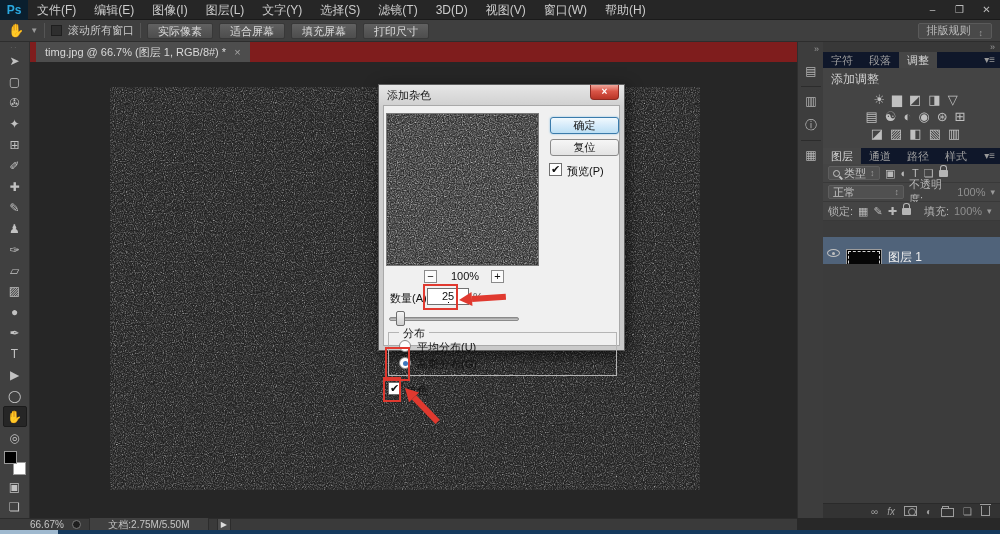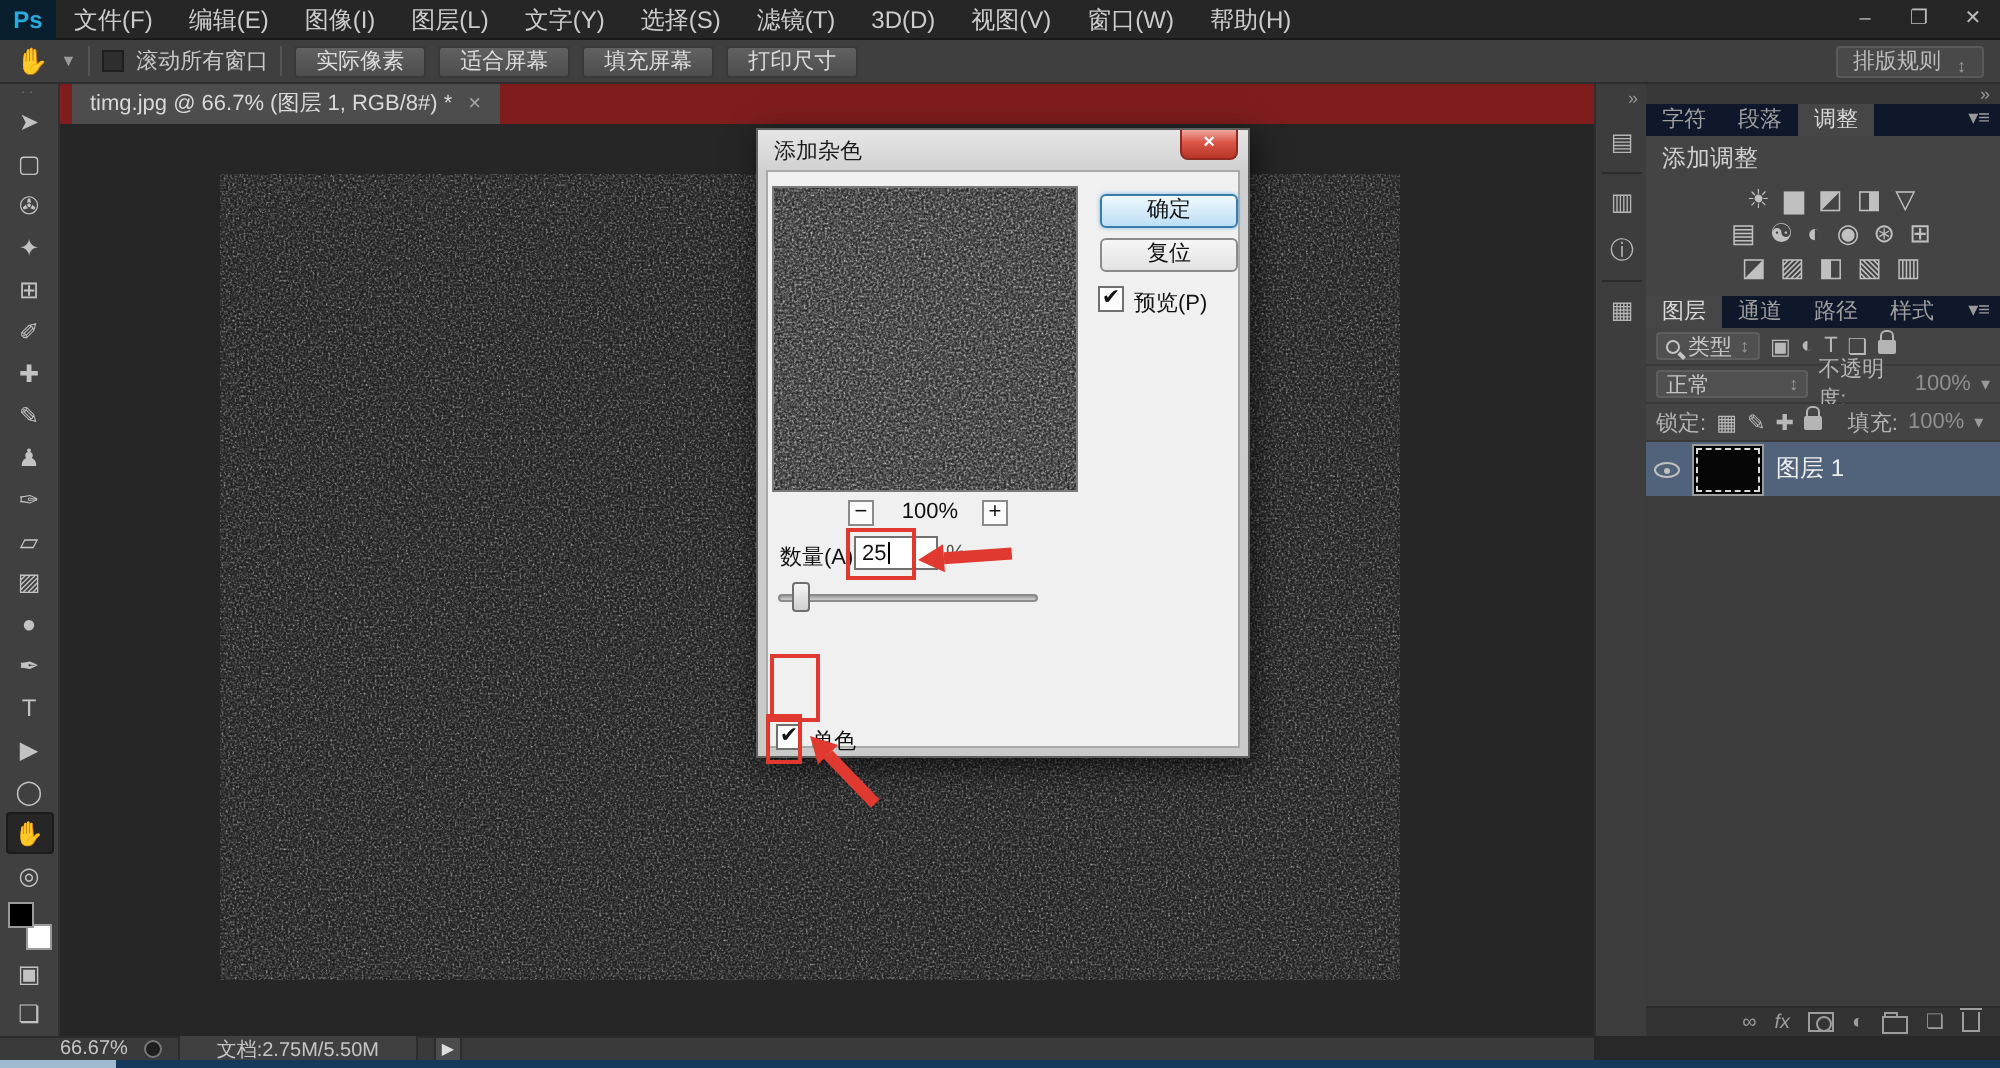--- a/index.html
+++ b/index.html
@@ -68,21 +68,21 @@
   .adj-title { font-size:12px; color:#cfcfcf; margin-bottom:3px; }
   .adj-row { display:flex; justify-content:center; gap:7px; height:17px; align-items:center; }
   .adj-ic { color:#c0c0c0; font-size:13px; }
   .layersbody { flex:1; background:#3c3c3c; display:flex; flex-direction:column; }
   .lrow { display:flex; align-items:center; gap:5px; padding:0 5px; font-size:11px; color:#b5b5b5; background:#444; }
   .lrow.h18 { height:19px; border-bottom:1px solid #393939; }
   .combo { height:14px; background:#505050; border:1px solid #5e5e5e; border-radius:2px; display:flex;
            align-items:center; gap:4px; padding:0 4px; color:#c4c4c4; }
   .updn { font-size:9px; color:#9a9a9a; }
   .mini { font-size:11px; color:#b8b8b8; }
-  .layer-row { height:27px; display:flex; align-items:center; gap:6px; padding:12px 4px; }
+  .layer-row { height:27px; display:flex; gap:6px; padding:12px 4px;margin-top:16px; }
   .layer-row.sel { background:#50637a; }
   .layer-row.bgrow { background:#434343; border-top:1px solid #383838; }
   .eye { width:13px; height:8px; border:1px solid #c0c0c0; border-radius:50%; position:relative; flex:0 0 auto; }
   .eye:before { content:""; position:absolute; left:4px; top:2px; width:3px; height:3px; background:#c0c0c0; border-radius:50%; }
   .thumb { width:36px; height:26px; border:1px solid #9c9c9c; flex:0 0 auto; }
   .thumb.black { background:#060606; box-shadow:inset 0 0 0 1px #000; outline:1px dashed #d8d8d8; outline-offset:-3px; }
   .thumb.photo { background:linear-gradient(180deg,#cfe3f2 0%,#8db9dd 55%,#4f7fb0 100%); }
   .lname { color:#eee; font-size:12px; }
   .lname.it { font-style:italic; font-weight:bold; }
   .lock { position:relative; width:9px; height:7px; background:#b5b5b5; border-radius:1px; margin-left:auto; }
@@ -104,38 +104,38 @@
   
   .statusbar { left:0; top:518px; width:797px; height:12px; background:#3a3a3a; border-top:1px solid #2c2c2c;
                display:flex; align-items:center; gap:8px; padding-left:30px; font-size:10px; color:#c5c5c5; }
   .st-circle { width:9px; height:9px; border-radius:50%; background:#1f1f1f; border:1px solid #777; }
   .st-field { width:120px; text-align:center; background:#404040; border-left:1px solid #2c2c2c; border-right:1px solid #2c2c2c; }
   .st-play { color:#111; background:#4c4c4c; width:14px; text-align:center; line-height:11px; border:1px solid #2c2c2c; font-size:8px; color:#ddd;}
   .taskbar { left:0; top:530px; width:1000px; height:4px; background:#15395c; }
   .taskbar-btn { left:0; top:530px; width:58px; height:4px; background:#9fb9cf; }
 
   
-  .dlg { left:378px; top:64px; width:247px; height:315px; background:linear-gradient(#e6e6e6,#cfcfcf 22px,#c9c9c9);
+  .dlg { left:378px; top:84px; width:247px; height:267px; background:linear-gradient(#e6e6e6,#cfcfcf 22px,#c9c9c9);
          border:1px solid #5f5f5f; box-shadow:2px 4px 14px rgba(0,0,0,.65); }
   .dlg-title { position:absolute; left:8px; top:3px; font-size:11px; color:#1c1c1c; }
   .dlg-close { position:absolute; right:5px; top:0; width:29px; height:15px; border:1px solid #8d2a22;
                border-top:none; border-radius:0 0 4px 4px; background:linear-gradient(#f0a79c,#d95547 45%,#b83527);
                color:#fff; font-size:10px; font-weight:bold; text-align:center; line-height:13px; }
   .dlg-body { position:absolute; left:4px; top:20px; right:4px; bottom:4px; background:#f0f0f0; border:1px solid #a9a9a9; }
   .dlg .ctl { position:absolute; font-size:11px; color:#111; }
   .preview { left:7px; top:28px; width:153px; height:153px; border:1px solid #7a7a7a; background:#000; overflow:hidden; }
   .btn-win { left:171px; width:69px; height:17px; text-align:center; line-height:15px; border-radius:3px; font-size:11px; }
   .btn-ok { top:32px; border:1px solid #3a7bab; background:linear-gradient(#f1f9fe,#d6ebfa 50%,#bcdff4); box-shadow:0 0 2px #7ab8e0; }
   .btn-reset { top:54px; border:1px solid #8a8a8a; background:linear-gradient(#f6f6f6,#e3e3e3); }
   .cb-win { width:13px; height:13px; background:#fff; border:1px solid #707070; text-align:center;
             line-height:11px; font-size:10px; color:#3663b0; }
   .zoombox { width:13px; height:13px; border:1px solid #8a8a8a; background:#fbfbfb; text-align:center;
              line-height:10px; font-size:10px; color:#333; }
   .input-win { left:48px; top:203px; width:42px; height:17px; background:#fff; border:1px solid #707070;
-               padding:1px 3px; display:flex; align-items:center; }
+               padding:1px 3px; display:flex; align-items:center;flex-direction:column; }
   .caret-line { display:inline-block; width:1px; height:11px; background:#000; margin-left:1px; }
   .slider-track { left:10px; top:232px; width:130px; height:4px; background:linear-gradient(#9e9e9e,#cdcdcd);
                   border:1px solid #8a8a8a; border-radius:2px; }
   .slider-thumb { left:17px; top:226px; width:9px; height:15px; background:linear-gradient(#f5f5f5,#cfcfcf);
                   border:1px solid #6f6f6f; border-radius:2px; }
   .groupbox { left:9px; top:247px; width:229px; height:44px; border:1px solid #b5b5b5; }
   .grouplabel { position:absolute; left:10px; top:-7px; background:#f0f0f0; padding:0 4px; font-size:11px; color:#111; }
   .radio { position:absolute; width:12px; height:12px; border:1px solid #8a8a8a; border-radius:50%; background:#fdfdfd; }
   .radio.on:before { content:""; position:absolute; left:2.5px; top:2.5px; width:5px; height:5px; border-radius:50%; background:#3e76bb; }
   .redbox { position:absolute; border:2px solid #e0392f; }
@@ -445,20 +445,27 @@
 
     <div class="redbox" style="left:44px;top:199px;width:35px;height:26px"></div>
     <div class="arrow" style="left:80px;top:208px;transform:rotate(-4deg);transform-origin:left center">
       <span class="head"></span>
         <span class="shaft"></span>
     </div>
 
     <div class="ctl slider-track"></div>
     <div class="ctl slider-thumb"></div>
 
+    <div class="ctl groupbox">
+      <span class="grouplabel">分布</span>
+      <span class="radio" style="left:10px;top:7px"></span>
+      <span class="ctl" style="left:28px;top:7px">平均分布(U)</span>
+      <span class="radio on" style="left:10px;top:24px"></span>
+      <span class="ctl" style="left:28px;top:24px">高斯分布(G)</span>
+    </div>
 
     <div class="ctl cb-win" style="left:9px;top:297px">✔</div>
     <div class="ctl" style="left:27px;top:298px">单色</div>
 
     <div class="redbox" style="left:6px;top:262px;width:25px;height:34px"></div>
     <div class="redbox" style="left:4px;top:292px;width:18px;height:25px"></div>
     <div class="arrow" style="left:26px;top:296px;transform:rotate(46deg);transform-origin:left center">
       <span class="head"></span>
         <span class="shaft"></span>
     </div>

